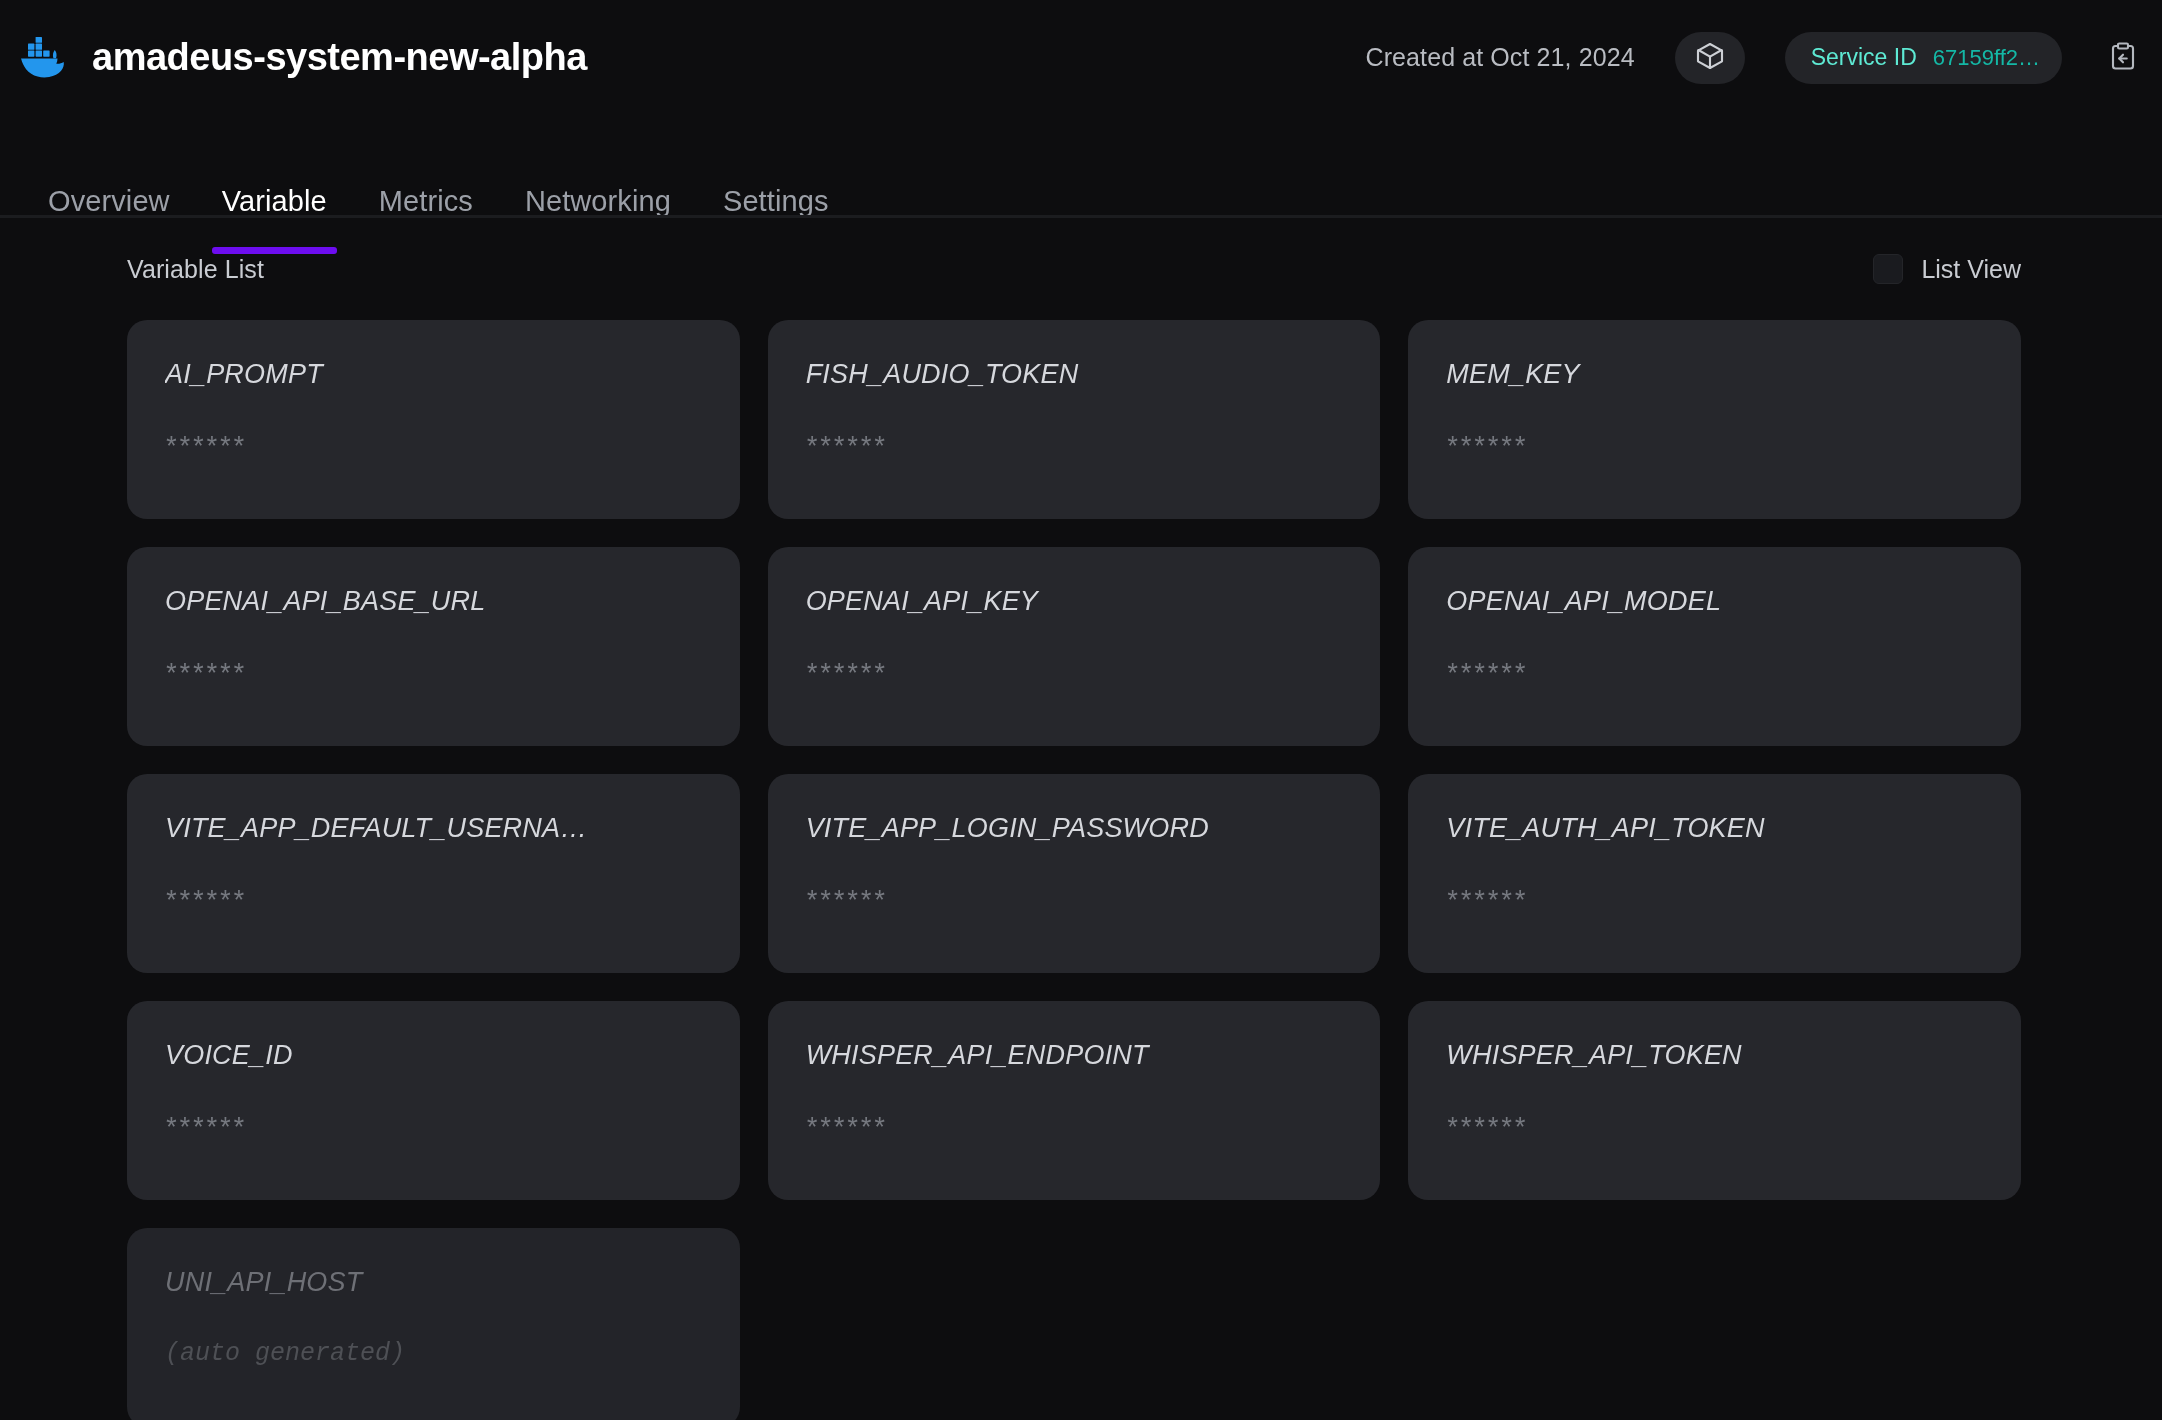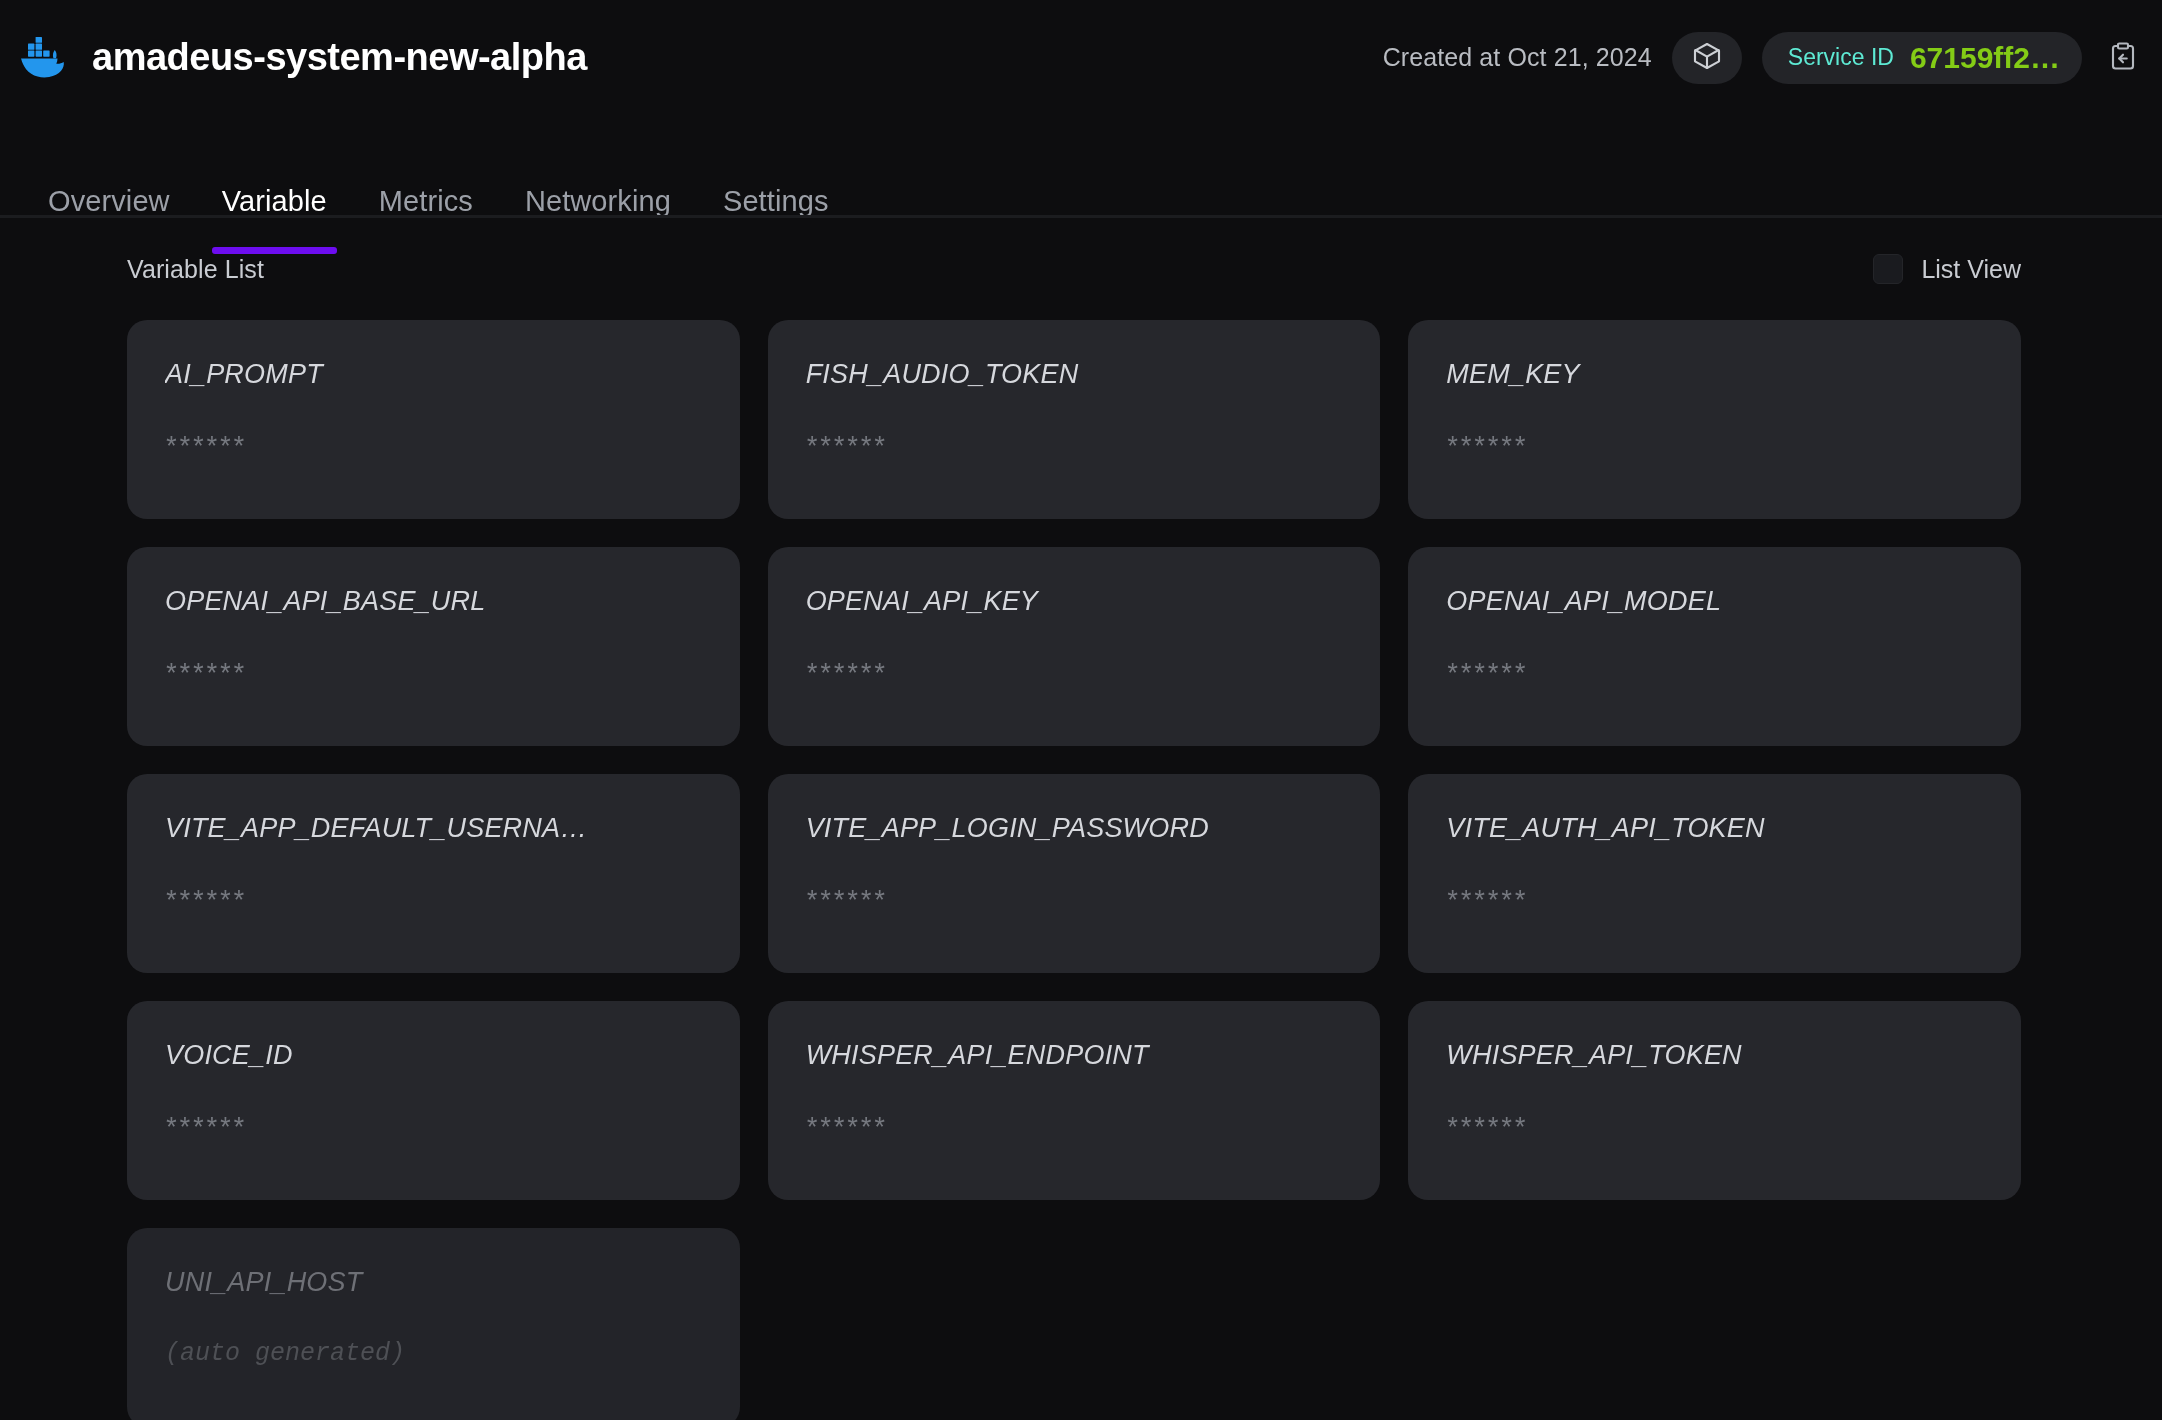--- a/index.html
+++ b/index.html
@@ -47,21 +47,21 @@
     font-weight: 700;
     letter-spacing: -0.5px;
     color: #ffffff;
     white-space: nowrap;
   }
 
   .header-right {
     margin-left: auto;
     display: flex;
     align-items: center;
-    gap: 20px;
+    gap: 40px;
   }
 
   .created-at {
     font-size: 25px;
     color: #b9bcc2;
     white-space: nowrap;
     letter-spacing: 0.1px;
   }
 
   .icon-pill {
@@ -85,23 +85,23 @@
     padding: 0 22px 0 26px;
     white-space: nowrap;
   }
 
   .service-label {
     font-size: 23px;
     color: #5eead4;
   }
 
   .service-value {
-    font-size: 30px;
-    color: #84cc16;
-    font-weight: 700;
+    font-size: 22px;
+    color: #14b8a6;
+    font-weight: 400;
   }
 
   .copy-btn {
     width: 34px;
     height: 34px;
     display: flex;
     align-items: center;
     justify-content: center;
     flex: none;
     margin-left: 4px;

